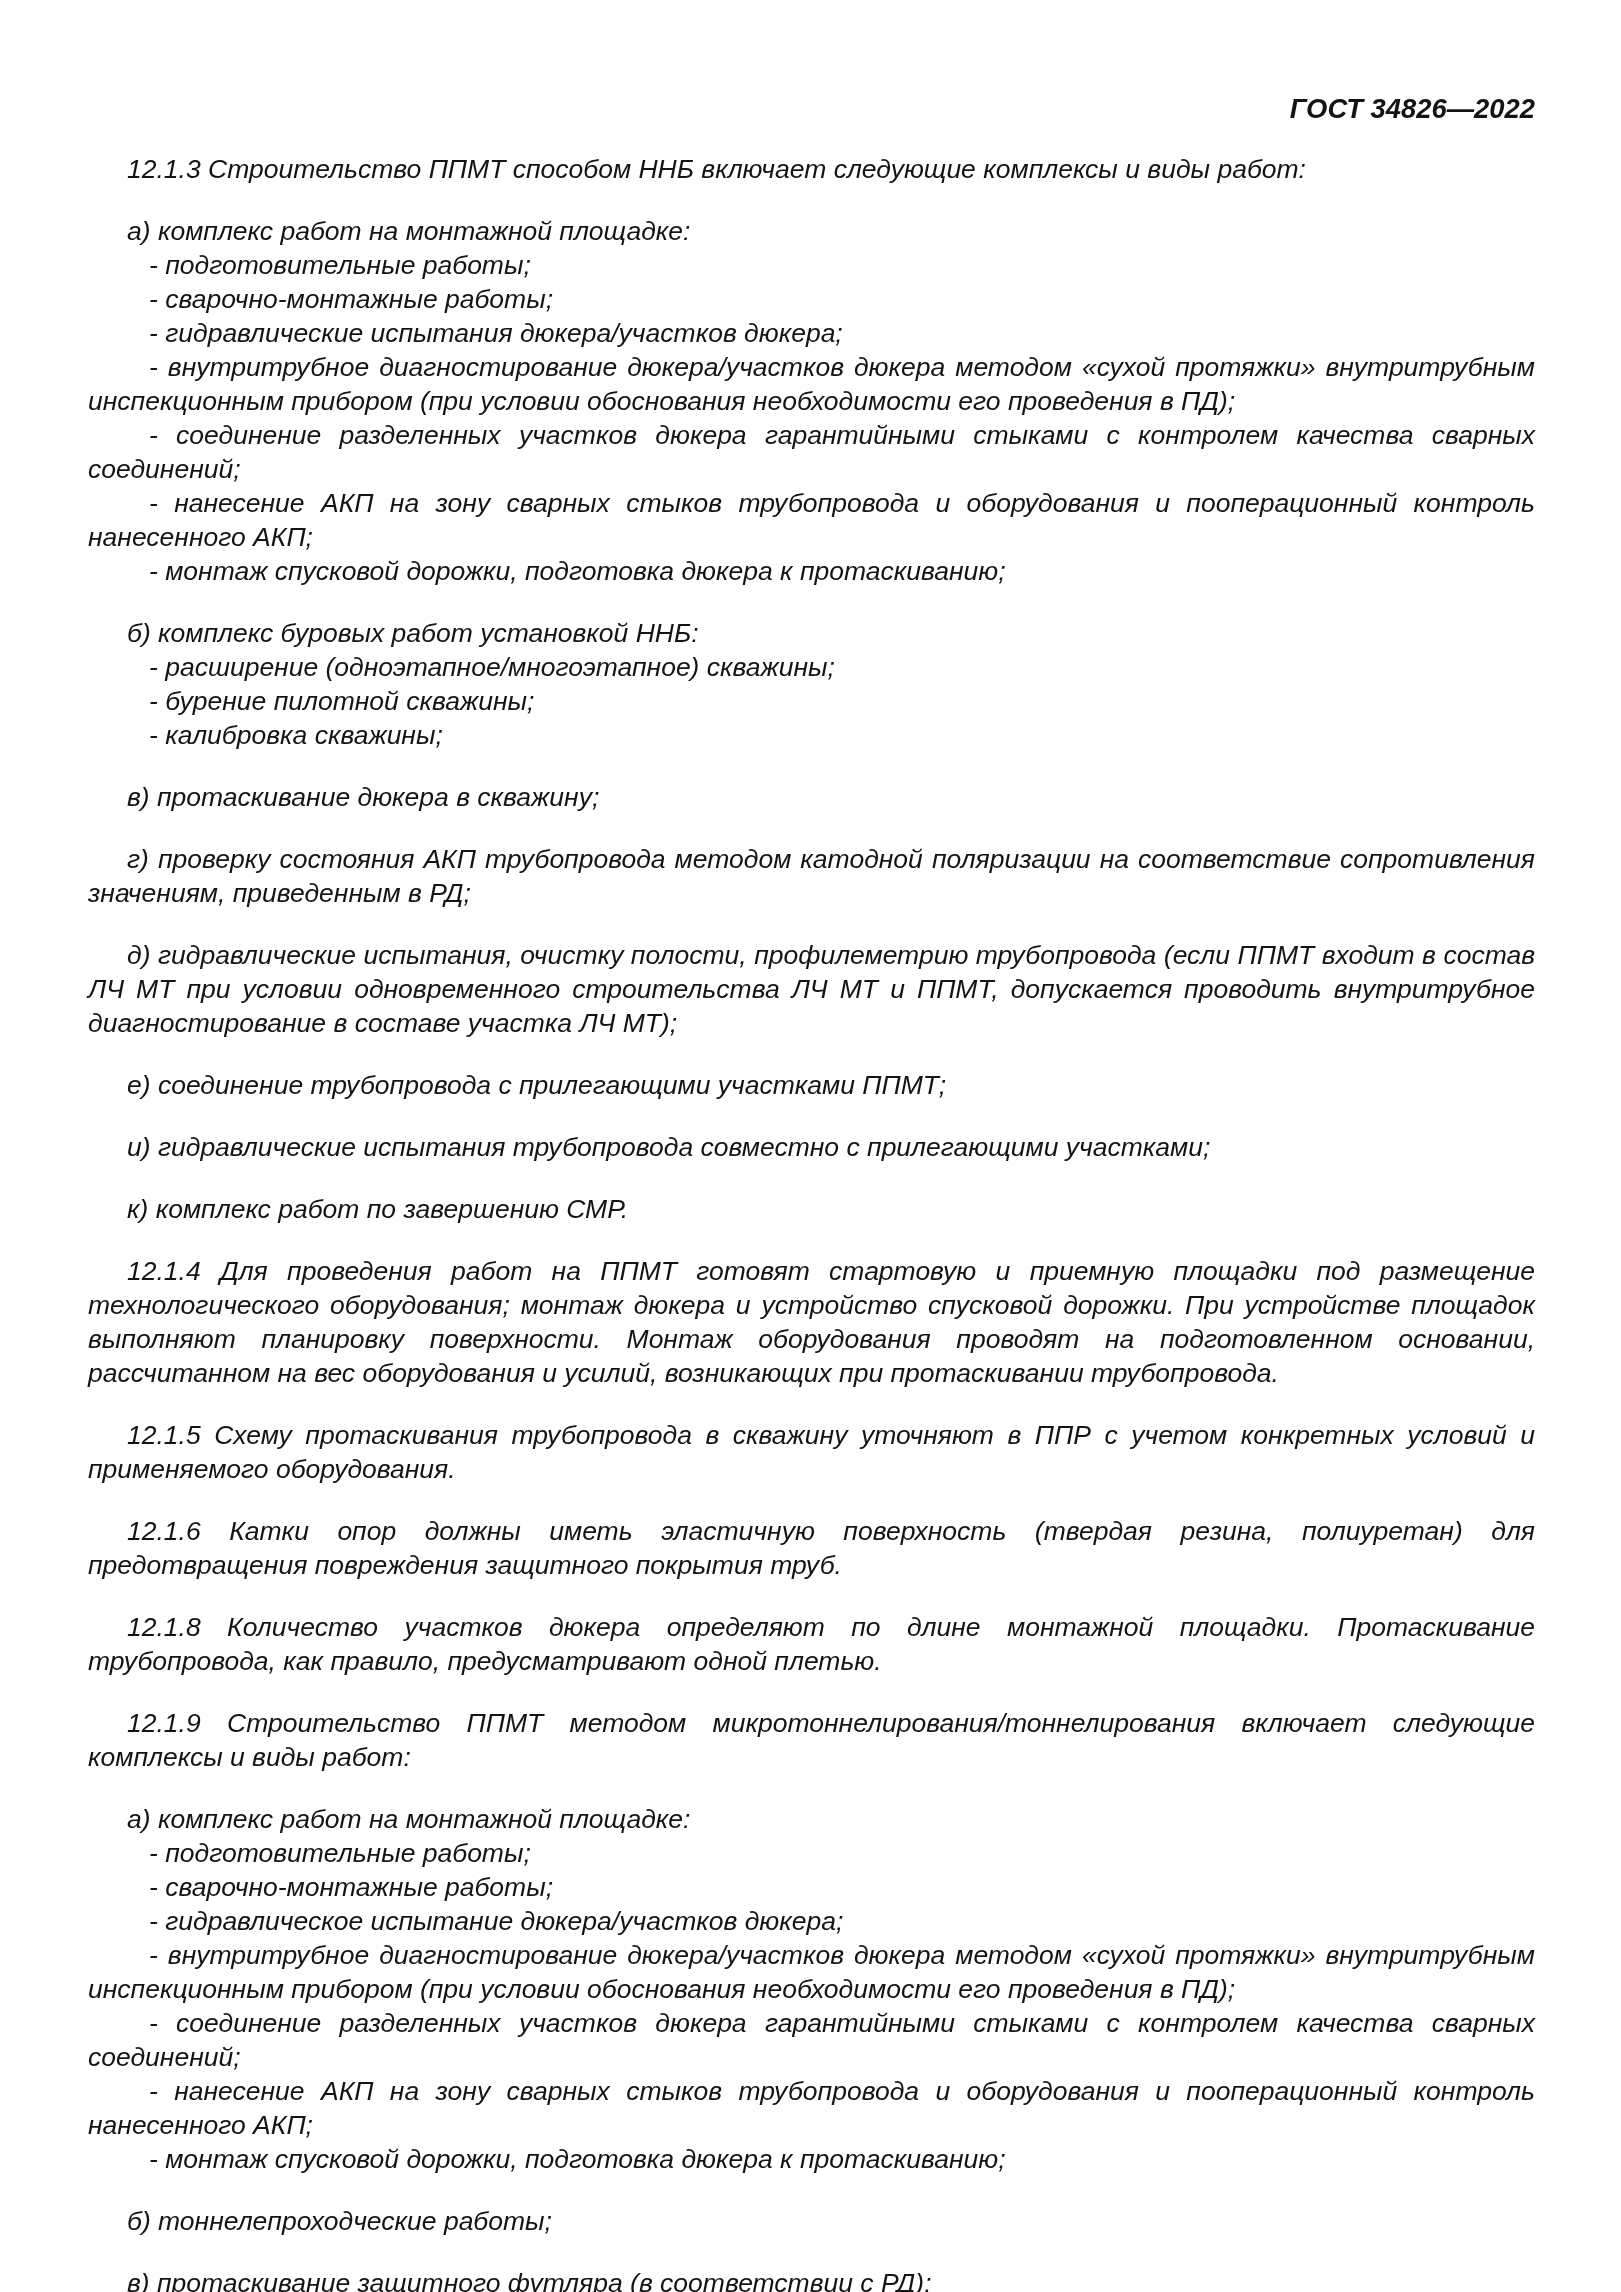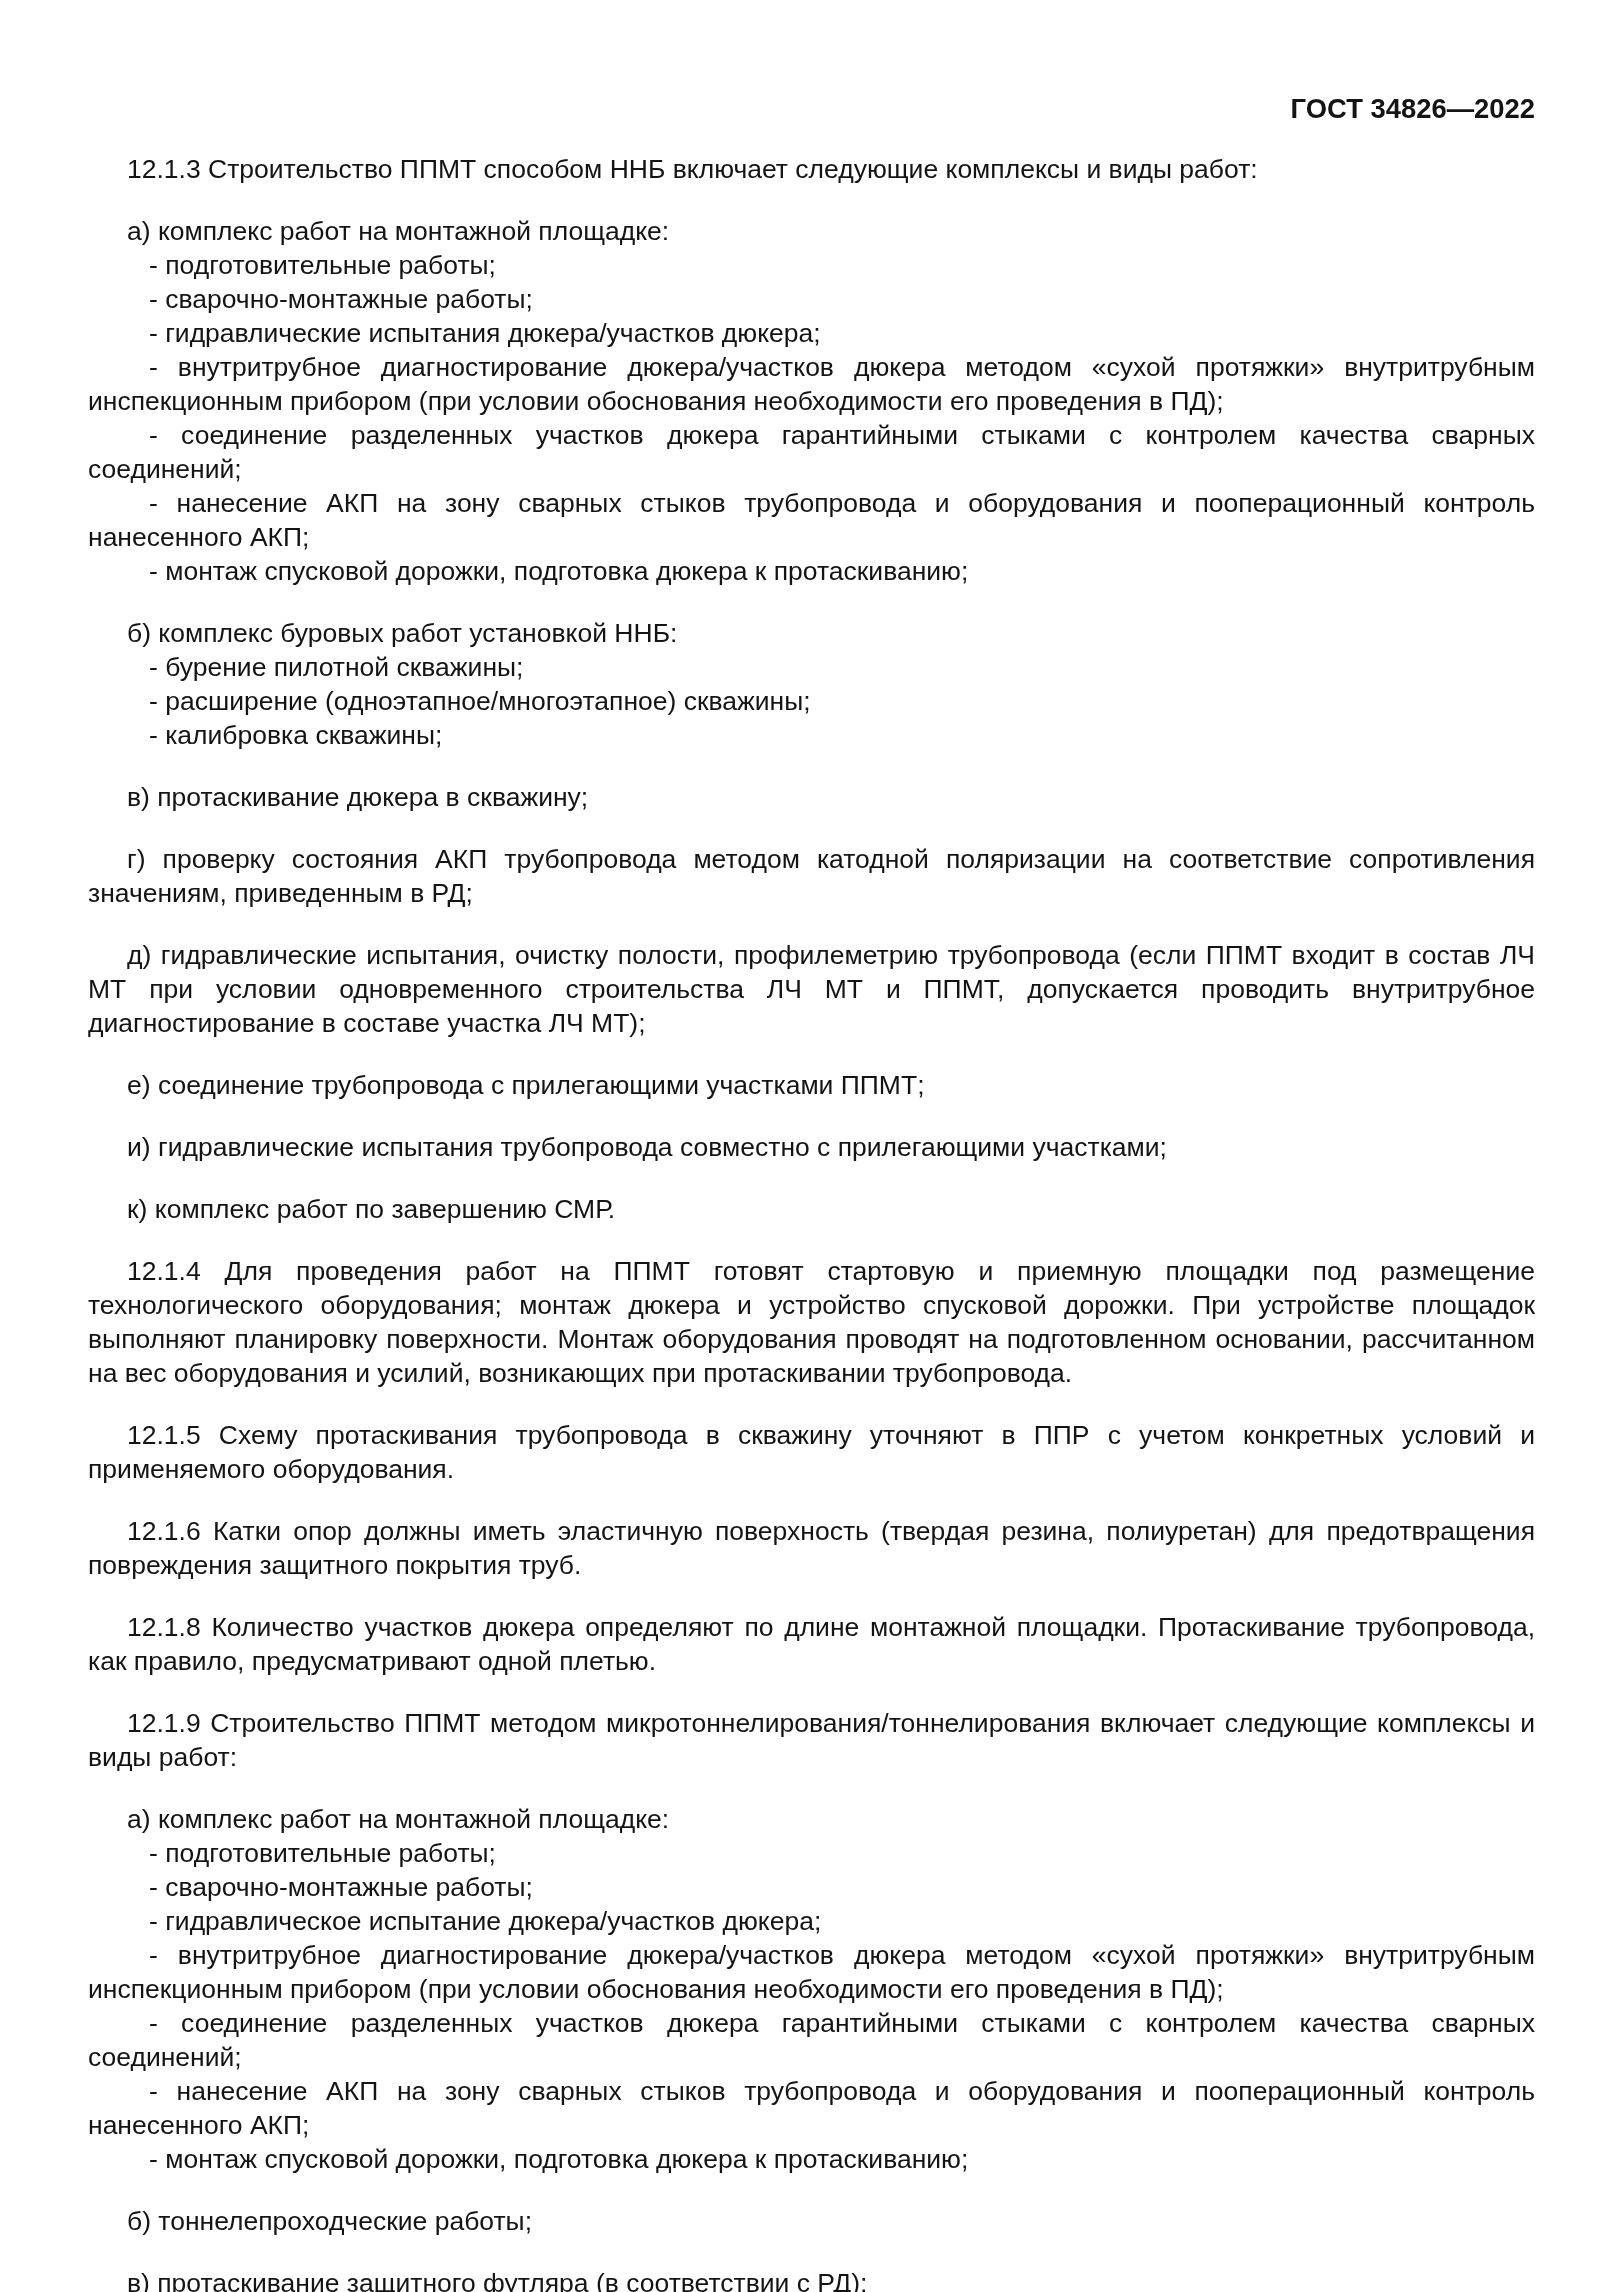--- a/index.html
+++ b/index.html
@@ -10,20 +10,21 @@
     position: relative;
     font-family: "Liberation Sans", sans-serif;
     color: #141414;
   }
   .page {
     position: absolute;
     inset: 0;
     padding: 93px 86px 0 88px;
     background: #ffffff;
     overflow: hidden;
+    font-style: italic;
   }
   .running-head {
     text-align: right;
     font-weight: bold;
     font-size: 27.4px;
     line-height: 31px;
     margin-bottom: 25.5px;
   }
   .body-text {
     font-size: 26.5px;
@@ -52,22 +53,22 @@
       <p class="block para">12.1.3 Строительство ППМТ способом ННБ включает следующие комплексы и виды работ:</p>
       <p class="block para">а) комплекс работ на монтажной площадке:</p>
       <p class="block dash">- подготовительные работы;</p>
       <p class="block dash">- сварочно-монтажные работы;</p>
       <p class="block dash">- гидравлические испытания дюкера/участков дюкера;</p>
       <p class="block dash">- внутритрубное диагностирование дюкера/участков дюкера методом «сухой протяжки» внутритрубным инспекционным прибором (при условии обоснования необходимости его проведения в ПД);</p>
       <p class="block dash">- соединение разделенных участков дюкера гарантийными стыками с контролем качества сварных соединений;</p>
       <p class="block dash">- нанесение АКП на зону сварных стыков трубопровода и оборудования и пооперационный контроль нанесенного АКП;</p>
       <p class="block dash">- монтаж спусковой дорожки, подготовка дюкера к протаскиванию;</p>
       <p class="block para">б) комплекс буровых работ установкой ННБ:</p>
+      <p class="block dash">- расширение (одноэтапное/многоэтапное) скважины;</p>
       <p class="block dash">- бурение пилотной скважины;</p>
-      <p class="block dash">- расширение (одноэтапное/многоэтапное) скважины;</p>
       <p class="block dash">- калибровка скважины;</p>
       <p class="block para">в) протаскивание дюкера в скважину;</p>
       <p class="block para">г) проверку состояния АКП трубопровода методом катодной поляризации на соответствие сопротивления значениям, приведенным в РД;</p>
       <p class="block para">д) гидравлические испытания, очистку полости, профилеметрию трубопровода (если ППМТ входит в состав ЛЧ МТ при условии одновременного строительства ЛЧ МТ и ППМТ, допускается проводить внутритрубное диагностирование в составе участка ЛЧ МТ);</p>
       <p class="block para">е) соединение трубопровода с прилегающими участками ППМТ;</p>
       <p class="block para">и) гидравлические испытания трубопровода совместно с прилегающими участками;</p>
       <p class="block para">к) комплекс работ по завершению СМР.</p>
       <p class="block para">12.1.4 Для проведения работ на ППМТ готовят стартовую и приемную площадки под размещение технологического оборудования; монтаж дюкера и устройство спусковой дорожки. При устройстве площадок выполняют планировку поверхности. Монтаж оборудования проводят на подготовленном основании, рассчитанном на вес оборудования и усилий, возникающих при протаскивании трубопровода.</p>
       <p class="block para">12.1.5 Схему протаскивания трубопровода в скважину уточняют в ППР с учетом конкретных условий и применяемого оборудования.</p>
       <p class="block para">12.1.6 Катки опор должны иметь эластичную поверхность (твердая резина, полиуретан) для предотвращения повреждения защитного покрытия труб.</p>

